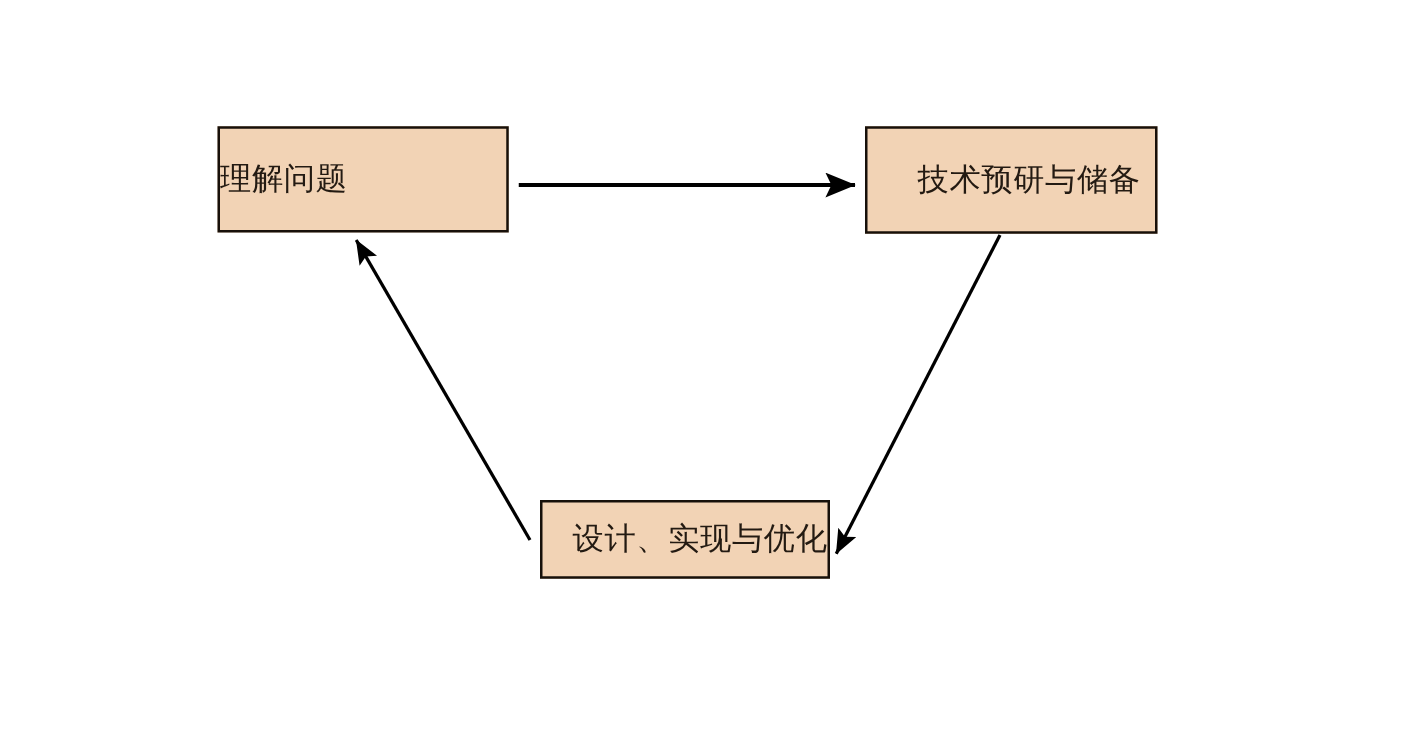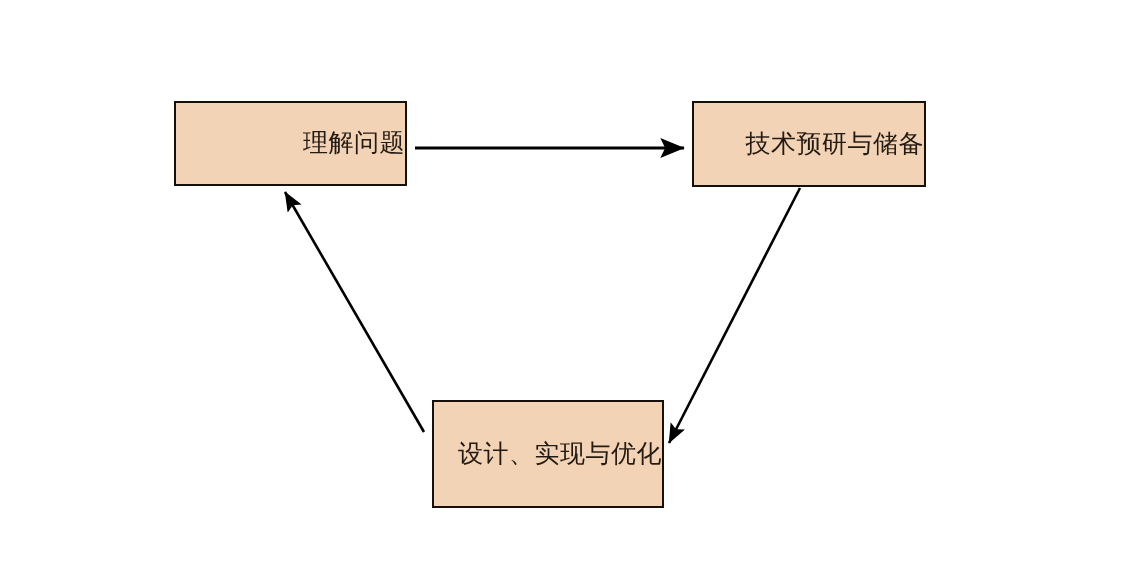--- a/index.html
+++ b/index.html
@@ -26,21 +26,21 @@
     height: 586px;
     pointer-events: none;
   }
   .node {
     position: absolute;
     box-sizing: border-box;
     background: #f2d3b5;
     border: 2px solid #17100a;
     display: flex;
     align-items: center;
-    justify-content: flex-end;
+    justify-content: flex-start;
     text-align: center;
   }
   .node-label {
     font-family: "DejaVu Sans", "Liberation Sans", sans-serif;
     font-size: 25px;
     line-height: 1.15;
     color: #231a12;
     letter-spacing: 0.5px;
     white-space: nowrap;
     user-select: none;
@@ -55,21 +55,22 @@
     left: 692px;
     top: 101px;
     width: 234px;
     height: 86px;
     padding-left: 40px;
   }
   #node-design {
     left: 432px;
     top: 400px;
     width: 232px;
-    height: 108px;
+    height: 63px;
+    padding-left: 24px;
   }
 </style>
 </head>
 <body>
 
 <div id="canvas">
 
   <svg id="arrow-layer" viewBox="0 0 1126 586" width="1126" height="586" xmlns="http://www.w3.org/2000/svg">
     <defs>
       <marker id="head" markerWidth="9" markerHeight="9" refX="7.4" refY="3.1" orient="auto" markerUnits="strokeWidth">

